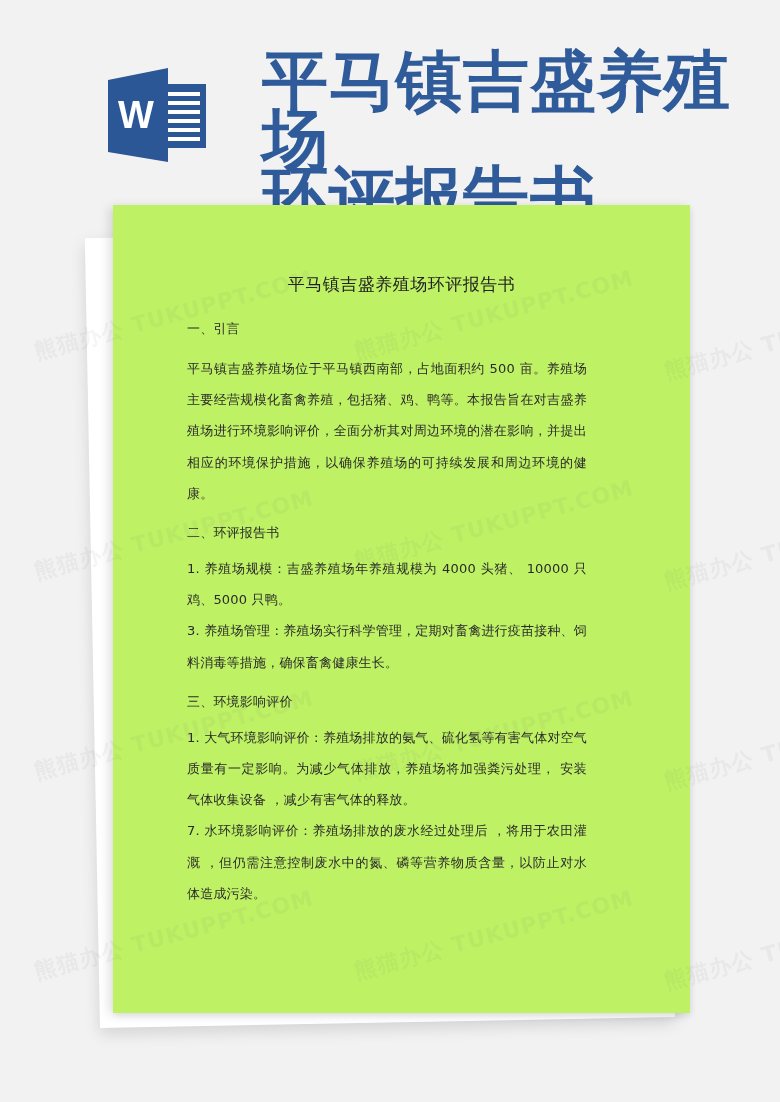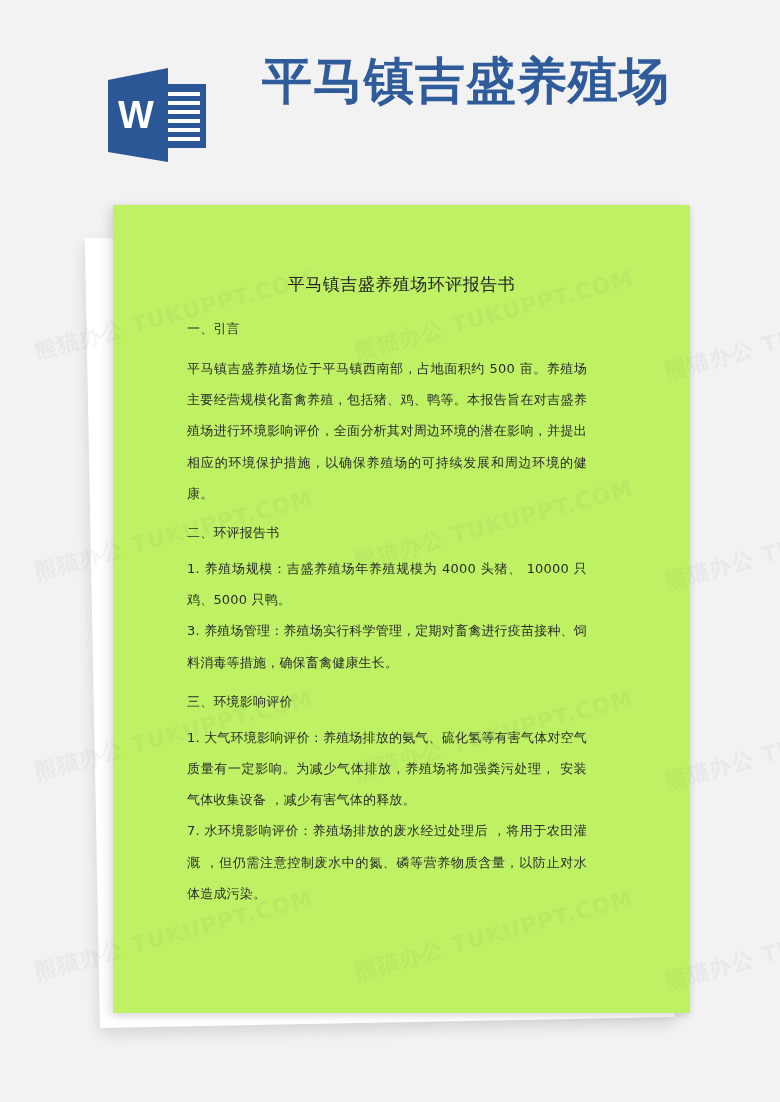--- a/index.html
+++ b/index.html
@@ -6,21 +6,21 @@
   body {
     width:780px; height:1102px; overflow:hidden; position:relative;
     background:#f2f2f2;
     font-family: "DejaVu Sans", "Liberation Sans", sans-serif;
   }
   .header { position:absolute; left:0; top:0; width:780px; height:190px; }
   .word-icon { position:absolute; left:108px; top:68px; width:100px; height:94px; }
   .hero-title {
     position:absolute; left:262px; top:52px; width:500px;
     font-family: "DejaVu Serif", "Liberation Serif", serif;
-    font-weight:bold; font-size:50px; line-height:58px;
+    font-weight:bold; font-size:66px; line-height:58px;
     color:#2f5b9a; letter-spacing:1px;
   }
   .paper-back {
     position:absolute; left:100px; top:238px; width:575px; height:790px;
     background:#ffffff;
     transform: rotate(-1.1deg); transform-origin: 0 100%;
     box-shadow: 0 6px 16px rgba(0,0,0,0.13);
   }
   .paper-front {
     position:absolute; left:113px; top:205px; width:577px; height:808px;
@@ -57,20 +57,21 @@
     <rect x="60" y="42" width="32" height="4" fill="#ffffff"></rect>
     <rect x="60" y="51" width="32" height="4" fill="#ffffff"></rect>
     <rect x="60" y="60" width="32" height="4" fill="#ffffff"></rect>
     <rect x="60" y="69" width="32" height="4" fill="#ffffff"></rect>
 
     <polygon points="0,12 60,0 60,94 0,84" fill="#2b5797"></polygon>
     <text x="28" y="60" text-anchor="middle" font-family="Liberation Sans, sans-serif" font-weight="bold" font-size="38" fill="#ffffff">W</text>
   </svg>
   <div class="hero-title">
     <div>平马镇吉盛养殖场</div>
+    <div>环评报告书</div>
   </div>
 </div>
 
 <div class="paper-back"></div>
 
 <div class="paper-front">
   <div class="doc-title">平马镇吉盛养殖场环评报告书</div>
 
   <div class="doc-body">
 

